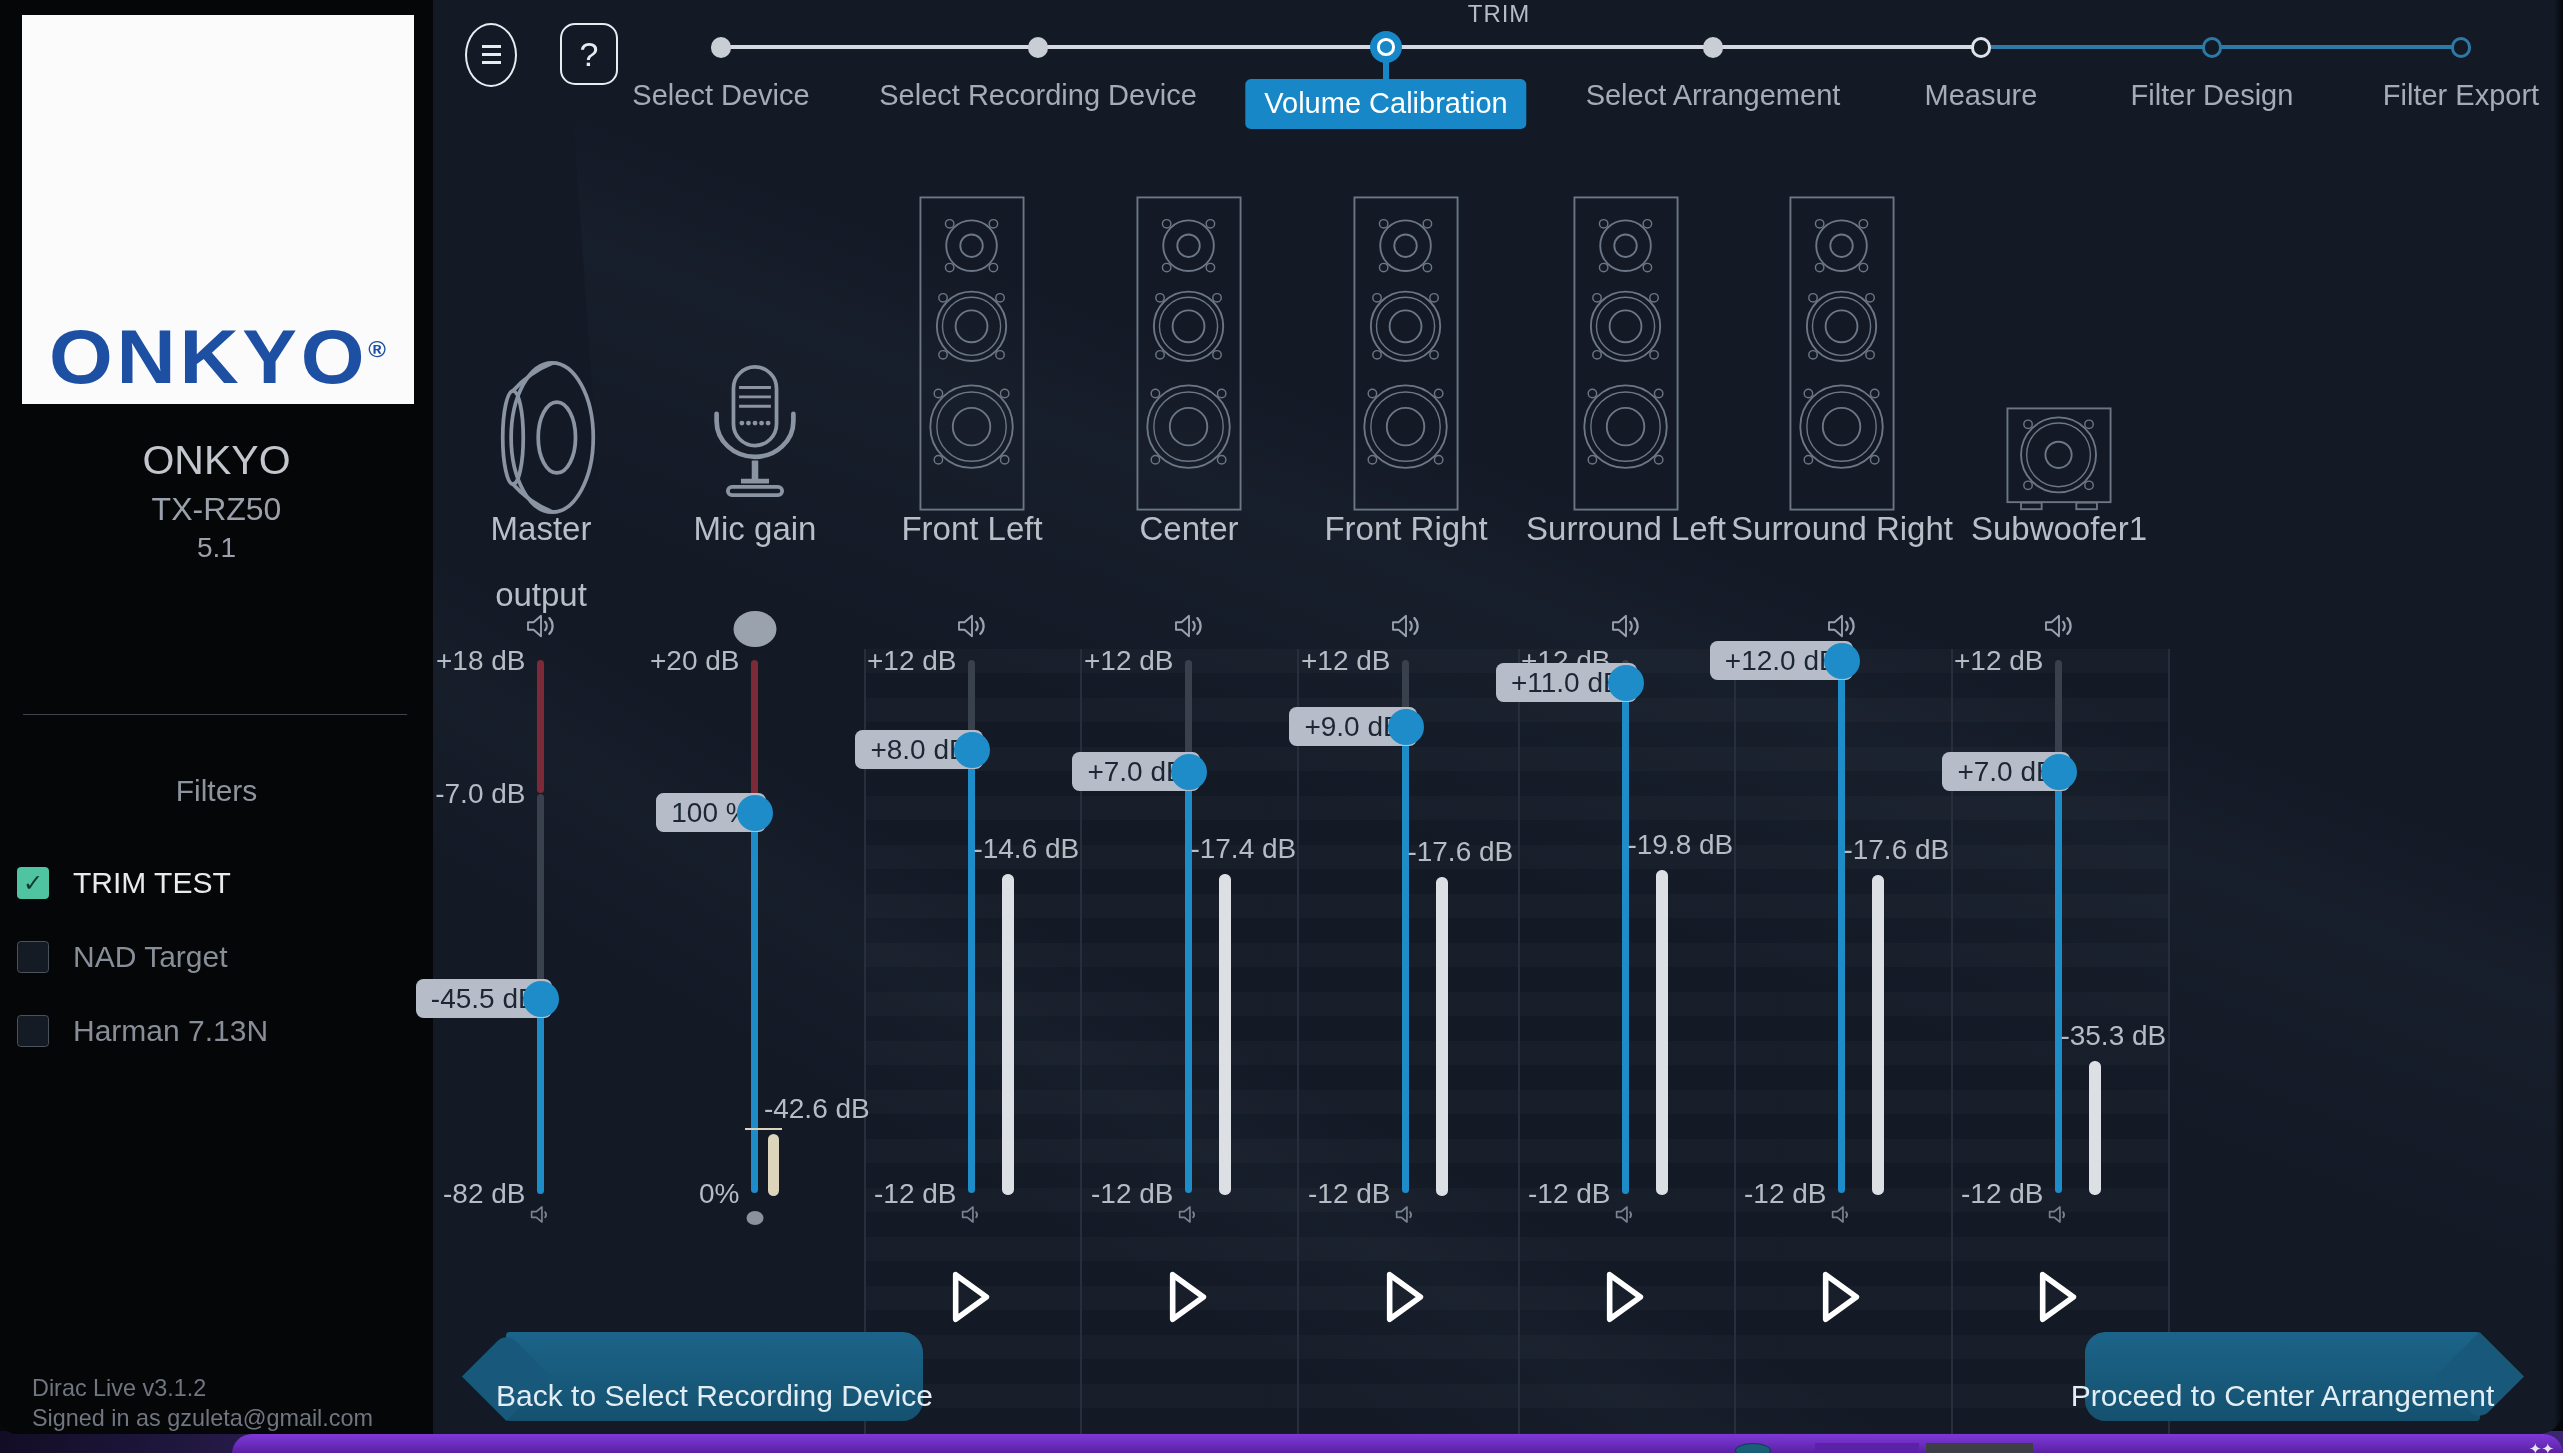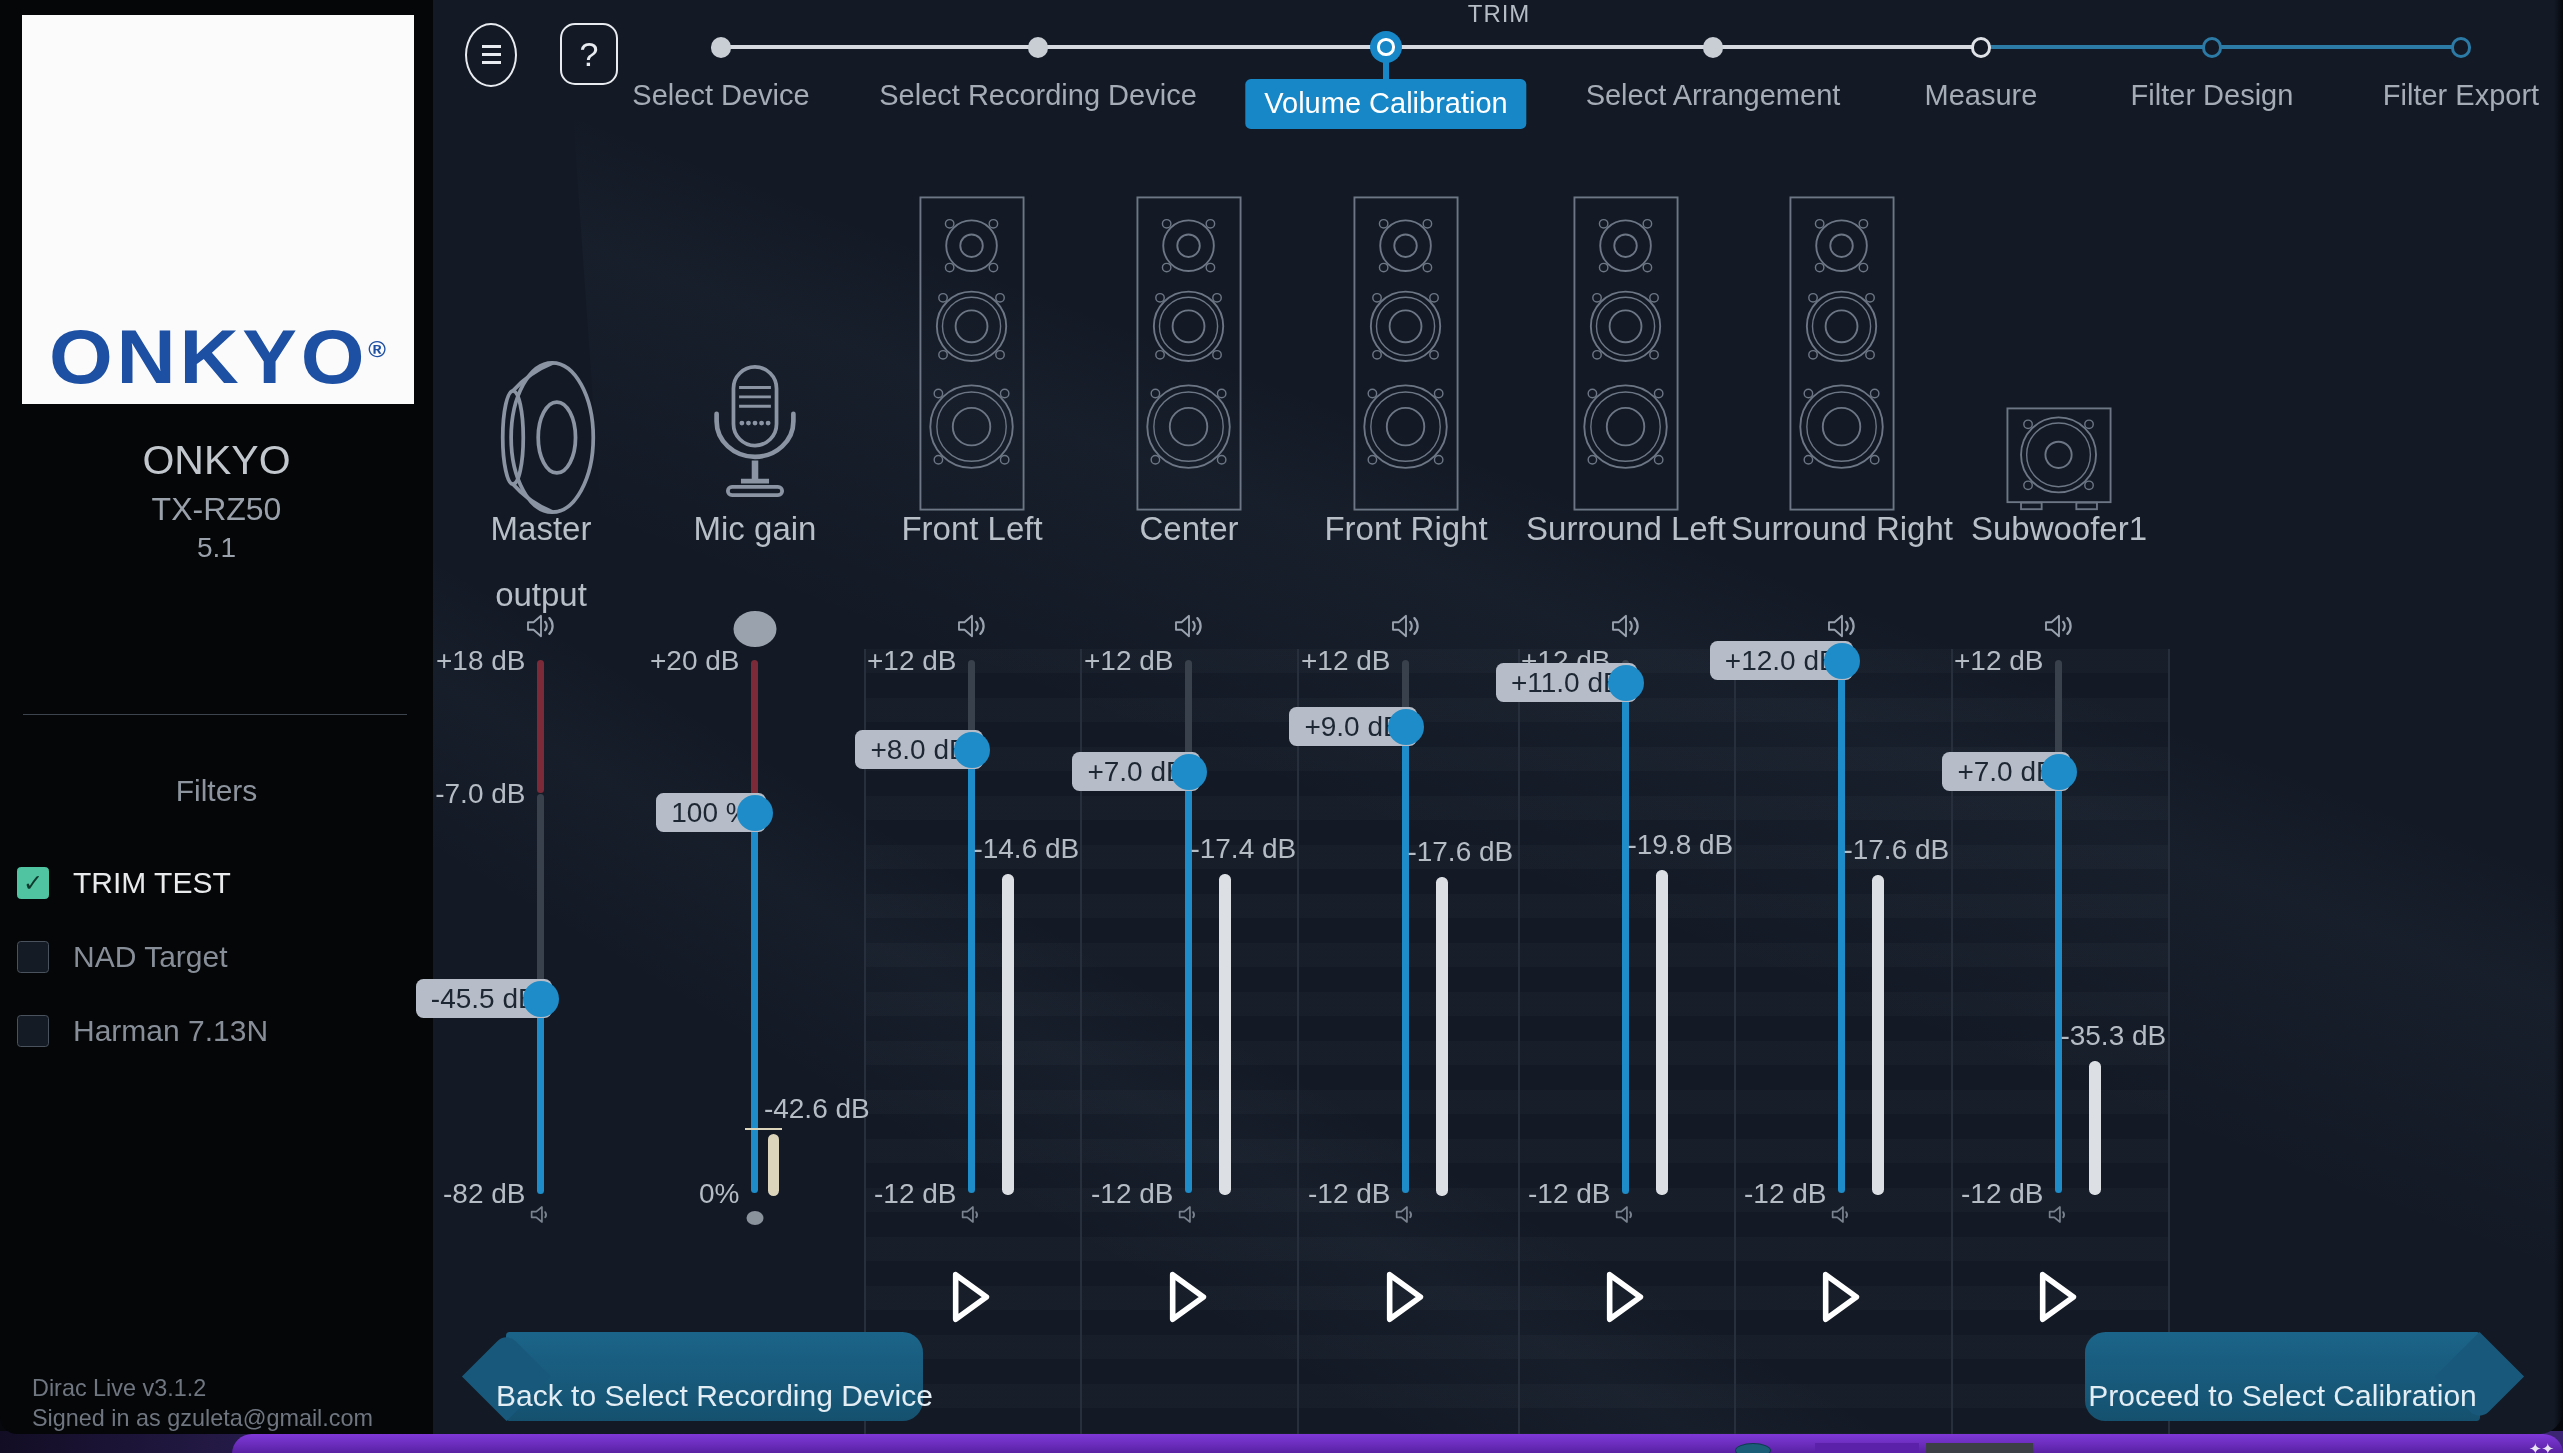--- a/index.html
+++ b/index.html
@@ -554,19 +554,19 @@
           </svg></div>
       <div class="play"><svg width="41" height="54" viewBox="0 0 44 58">
         <path d="M5 5 L38 29 L5 53 Z" fill="none" stroke="#ffffff" stroke-width="6" stroke-linejoin="round"></path>
           </svg></div>
     </div>
 
     <div class="nav-btn" id="back-btn">
       <span>Back to Select Recording Device</span>
     </div>
     <div class="nav-btn" id="proceed-btn">
-      <span>Proceed to Select Calibration</span>
+      <span>Proceed to Center Arrangement</span>
     </div>
 
     <div class="win-right-edge"></div>
   </div>
 </div>
 
 
 </body></html>

